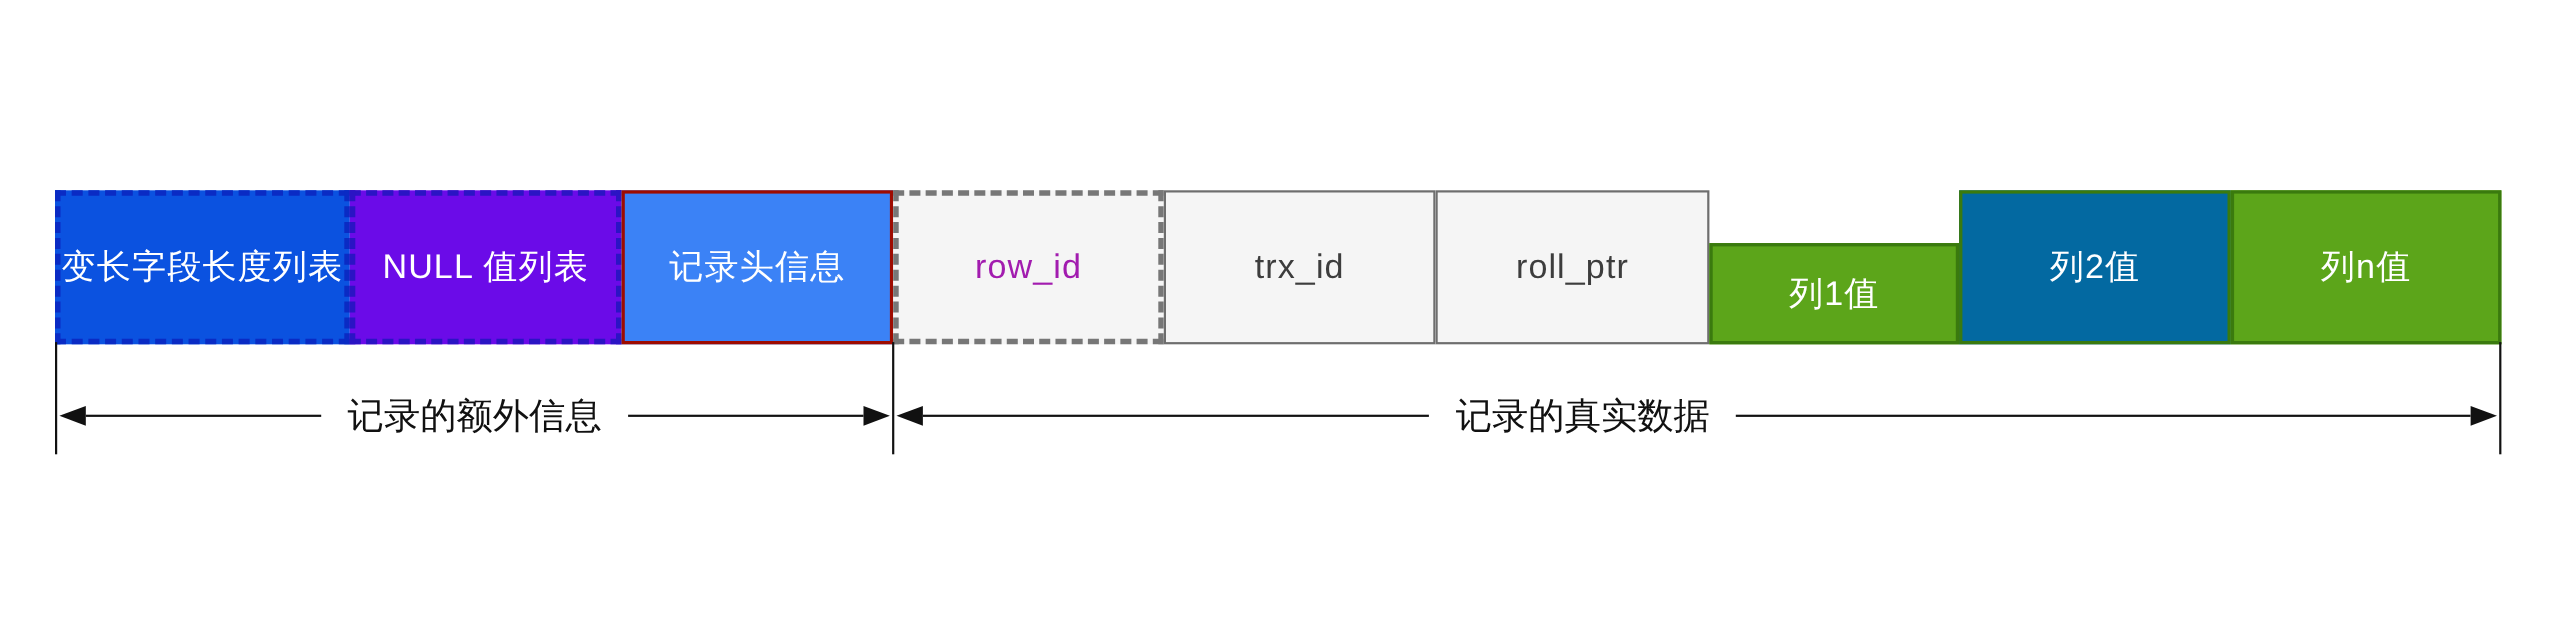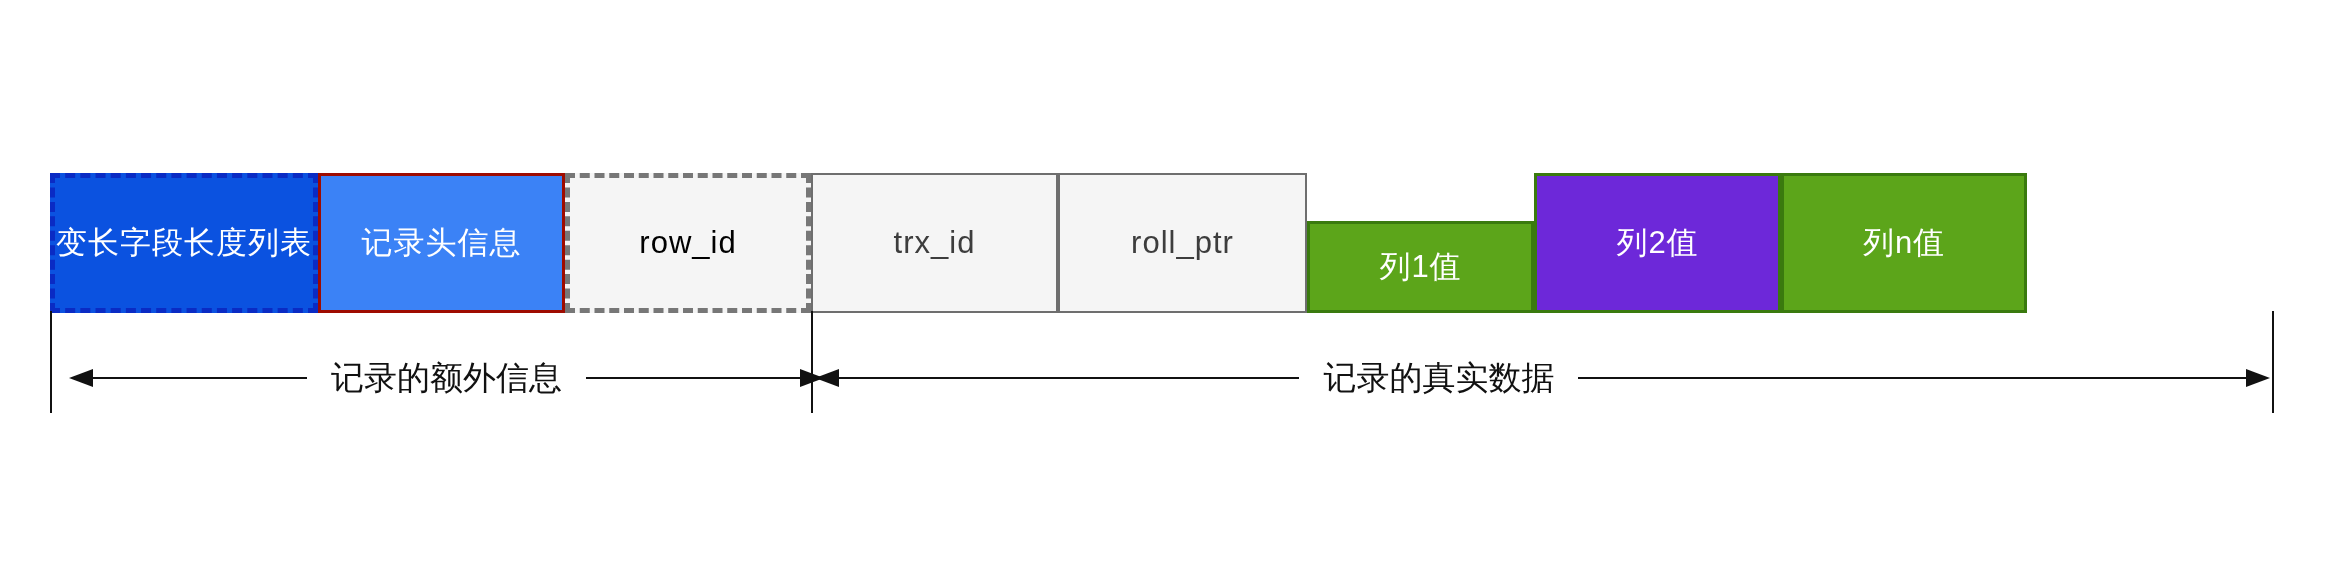--- a/index.html
+++ b/index.html
@@ -26,25 +26,25 @@
     display: flex;
     align-items: center;
     justify-content: center;
     font-size: 31px;
     letter-spacing: 1px;
     white-space: nowrap;
   }
   .seg-varlen   { width: 268px; background: #0B52E0; border: 5px dashed #0A2BC4; color: #ffffff; }
   .seg-nulllist { width: 247px; background: #6B0BE8; border: 5px dashed #2B14C4; color: #ffffff; }
   .seg-header   { width: 247px; background: #3b82f6; border: 3px solid  #9E0B00; color: #ffffff; }
-  .seg-rowid    { width: 246px; background: #F5F5F5; border: 5px dashed #777777; color: #000000; }
+  .seg-rowid    { width: 246px; background: #F5F5F5; border: 5px dashed #777777; color: #a21caf; }
   .seg-trxid    { width: 247px; background: #F5F5F5; border: 2px solid  #6E6E6E; color: #3d3d3d; }
   .seg-rollptr  { width: 249px; background: #F5F5F5; border: 2px solid  #6E6E6E; color: #3d3d3d; }
   .seg-col1     { width: 227px; background: #5CA51A; border: 3px solid  #3A7A0E; color: #ffffff; margin-top: 48px; }
-  .seg-col2     { width: 247px; background: #6d28d9; border: 3px solid  #3A7A0E; color: #ffffff; }
+  .seg-col2     { width: 247px; background: #0369a1; border: 3px solid  #3A7A0E; color: #ffffff; }
   .seg-coln     { width: 246px; background: #5CA51A; border: 3px solid  #3A7A0E; color: #ffffff; }
 
   
   .tick {
     position: absolute;
     top: 311px;
     width: 2px;
     height: 102px;
     background: #111111;
   }
@@ -67,30 +67,31 @@
   }
   .dim-arrow .head { width: 0; height: 0; }
   .head-left  { border-top: 9px solid transparent; border-bottom: 9px solid transparent; border-right: 24px solid #111111; }
   .head-right { border-top: 9px solid transparent; border-bottom: 9px solid transparent; border-left: 24px solid #111111; }
   .dim-label {
     padding: 0 24px;
     font-size: 33px;
     color: #111111;
     white-space: nowrap;
   }
-  .arrow-extra { left: 69px;  width: 755px; }
+  .arrow-extra { left: 54px;  width: 755px; }
   .arrow-real  { left: 815px; width: 1455px; }
 </style>
 </head>
 <body>
 
 <div class="canvas">
 
   <div class="box-row">
     <div class="seg seg-varlen">变长字段长度列表</div>
+    <div class="seg seg-nulllist">NULL 值列表</div>
     <div class="seg seg-header">记录头信息</div>
     <div class="seg seg-rowid">row_id</div>
     <div class="seg seg-trxid">trx_id</div>
     <div class="seg seg-rollptr">roll_ptr</div>
     <div class="seg seg-col1">列1值</div>
     <div class="seg seg-col2">列2值</div>
     <div class="seg seg-coln">列n值</div>
   </div>
 
   <div class="tick tick-left"></div>

